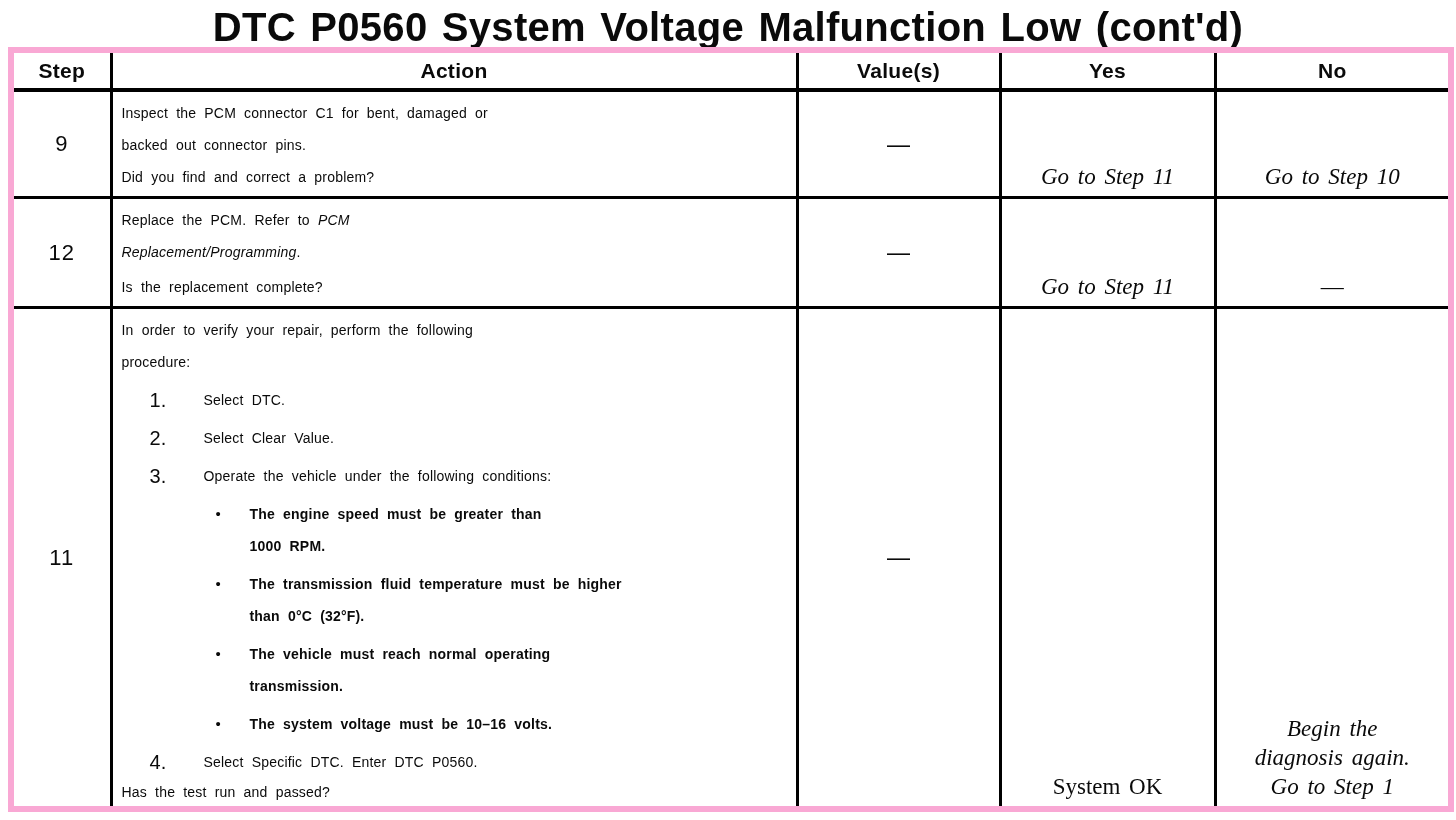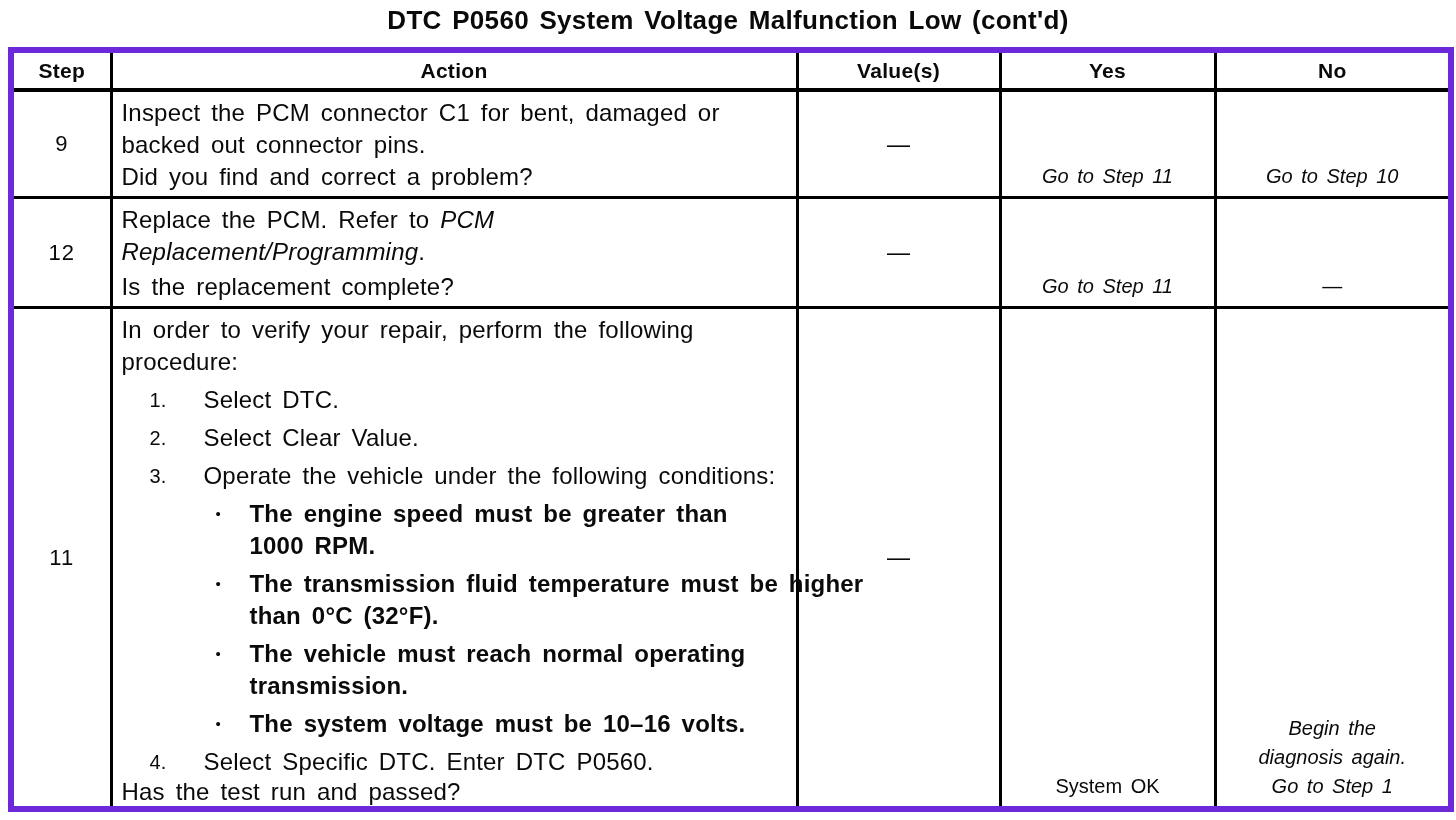--- a/index.html
+++ b/index.html
@@ -9,34 +9,34 @@
     background: #ffffff;
     color: #0a0a0a;
     font-family: "Liberation Sans", "DejaVu Sans", sans-serif;
     overflow: hidden;
   }
   .page { position: relative; width: 1456px; height: 820px; }
 
   .doc-title {
     text-align: center;
     font-weight: 700;
-    font-size: 26px;
+    font-size: 40px;
     padding-top: 5px;
     letter-spacing: 0.3px;
     word-spacing: 3px;
     white-space: nowrap;
   }
 
   table.dtable {
     position: absolute;
     top: 47px; left: 8px;
     width: 1440px;
     border-collapse: collapse;
     table-layout: fixed;
-    border: 6px solid #6d28d9;
+    border: 6px solid #f9a8d4;
   }
   .dtable th, .dtable td {
     border: 3px solid #000;
     padding: 0;
     vertical-align: top;
   }
   tr.hrow th {
     height: 40px;
     font-size: 21px;
     font-weight: 700;
@@ -61,40 +61,41 @@
   .fill {
     display: flex;
     flex-direction: column;
     justify-content: space-between;
   }
   .h-r9  { height: 94px; }
   .h-r10 { height: 97px; }
   .h-r11 { height: 487px; }
 
   .line, .question {
-    font-size: 24px;
+    font-size: 14px;
     line-height: 32px;
     word-spacing: 4px;
     letter-spacing: 0.2px;
     white-space: nowrap;
   }
   .question { line-height: 28px; }
 
   td.valuecell {
     text-align: center;
     vertical-align: middle;
     font-size: 23px;
   }
   td.yesno {
     text-align: center;
     vertical-align: bottom;
-    font-size: 20px;
+    font-size: 23px;
     line-height: 29px;
     padding-bottom: 5px;
     word-spacing: 3px;
+    font-family: Liberation Serif, serif;
   }
   .italic { font-style: italic; }
   .it { font-style: italic; }
 
   .numitem { display: flex; margin-top: 6px; }
   .num {
     flex: none;
     margin-left: 28px;
     width: 32px;
     text-align: left;

